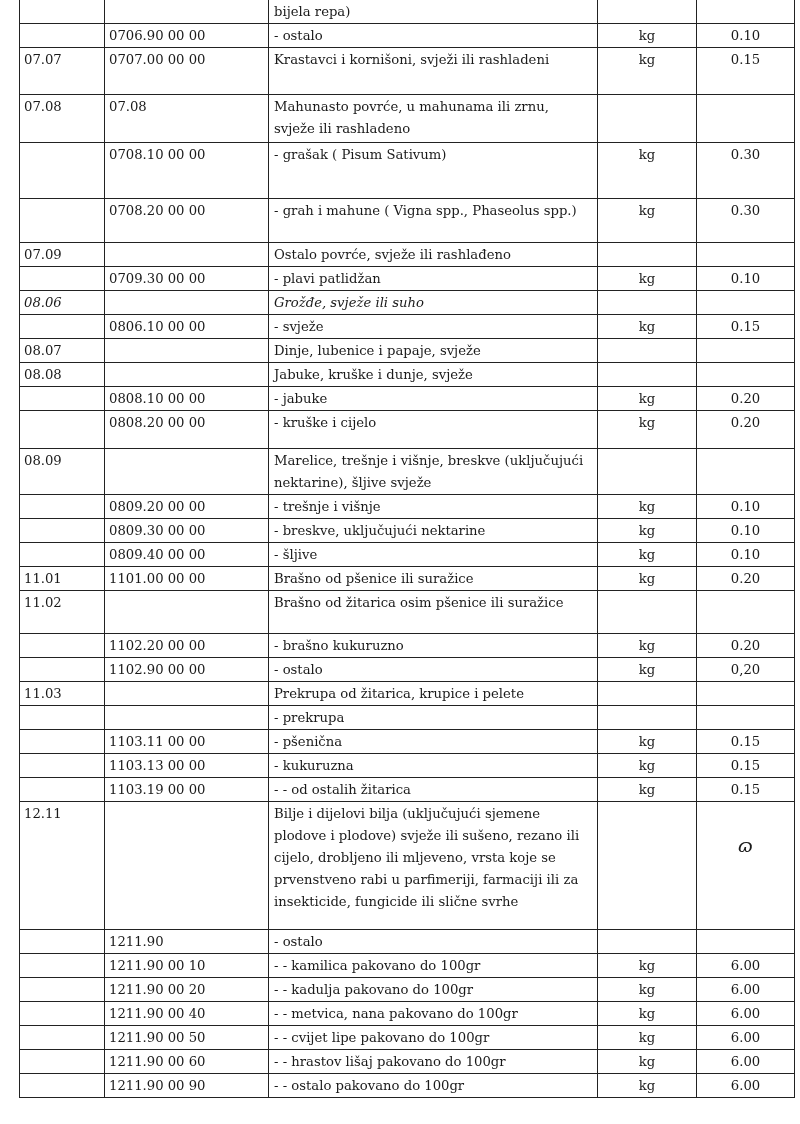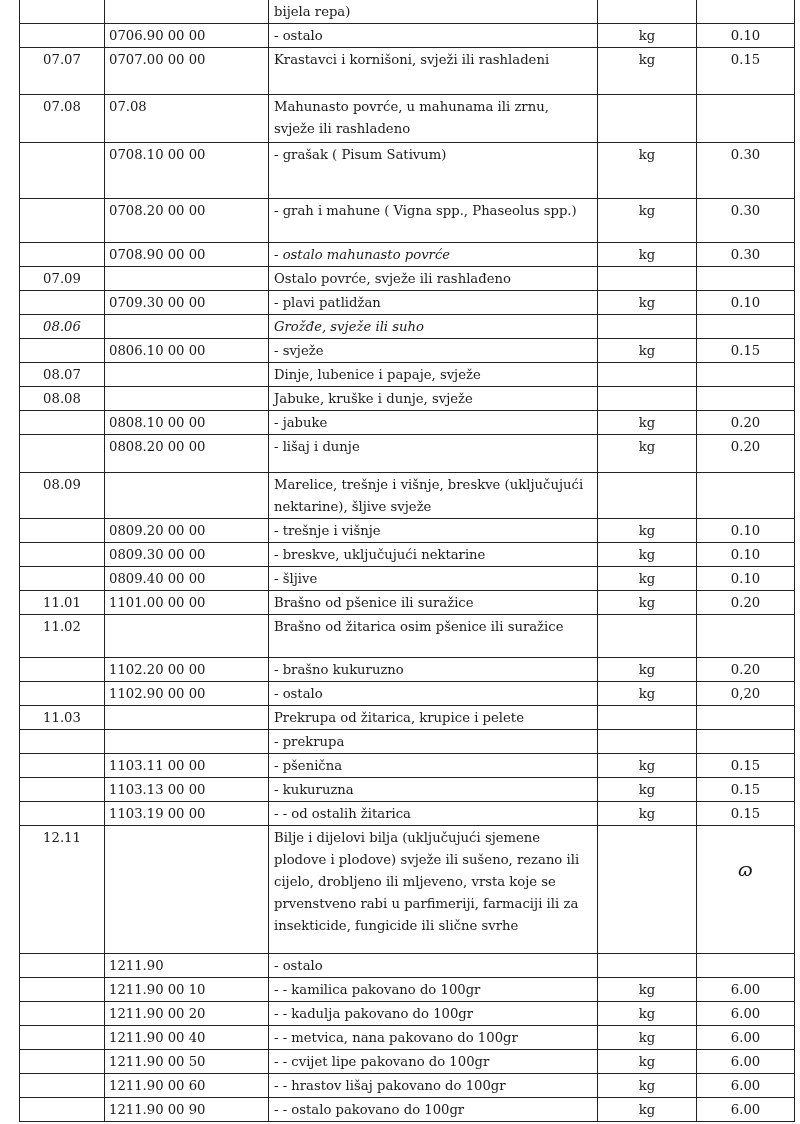--- a/index.html
+++ b/index.html
@@ -15,21 +15,21 @@
     }
     col.c1 { width: 85px; }
     col.c2 { width: 164px; }
     col.c3 { width: 329px; }
     col.c4 { width: 99px; }
     col.c5 { width: 98px; }
     td {
       border: 1.6px solid #222; vertical-align: top; padding: 1px 4px 0 4px;
       white-space: normal; word-wrap: break-word;
     }
-    td.heading { text-align: center; }
+    td.heading { }
     td.code { }
     td.desc { text-align: left; padding-left: 5px; margin-top: 48px; }
     td.unit { text-align: center; }
     td.rate { text-align: center; }
     tr.top td { border-top: none; }
     .italic { font-style: italic; }
     .mark { font-style: italic; font-size: 18px; display: block; text-align: center; margin-top: 32px; }
   </style>
 </head>
 <body>
@@ -79,27 +79,20 @@
     <td class="unit">kg</td>
     <td class="rate">0.30</td>
   </tr>
         <tr style="height: 44px;">
     <td class="heading"></td>
     <td class="code">0708.20 00 00</td>
     <td class="desc">- grah i mahune ( Vigna spp., Phaseolus spp.)</td>
     <td class="unit">kg</td>
     <td class="rate">0.30</td>
   </tr>
-        <tr style="height: 23px;">
-    <td class="heading"></td>
-    <td class="code">0708.90 00 00</td>
-    <td class="desc italic">- ostalo mahunasto povrće</td>
-    <td class="unit">kg</td>
-    <td class="rate">0.30</td>
-  </tr>
         <tr style="height: 22px;">
     <td class="heading">07.09</td>
     <td class="code"></td>
     <td class="desc">Ostalo povrće, svježe ili rashlađeno</td>
     <td class="unit"></td>
     <td class="rate"></td>
   </tr>
         <tr style="height: 22px;">
     <td class="heading"></td>
     <td class="code">0709.30 00 00</td>
@@ -138,21 +131,21 @@
         <tr style="height: 22px;">
     <td class="heading"></td>
     <td class="code">0808.10 00 00</td>
     <td class="desc">- jabuke</td>
     <td class="unit">kg</td>
     <td class="rate">0.20</td>
   </tr>
         <tr style="height: 38px;">
     <td class="heading"></td>
     <td class="code">0808.20 00 00</td>
-    <td class="desc">- lišaj i dunje</td>
+    <td class="desc">- kruške i cijelo</td>
     <td class="unit">kg</td>
     <td class="rate">0.20</td>
   </tr>
         <tr style="height: 44px;">
     <td class="heading">08.09</td>
     <td class="code"></td>
     <td class="desc">Marelice, trešnje i višnje, breskve (uključujući nektarine), šljive svježe</td>
     <td class="unit"></td>
     <td class="rate"></td>
   </tr>

